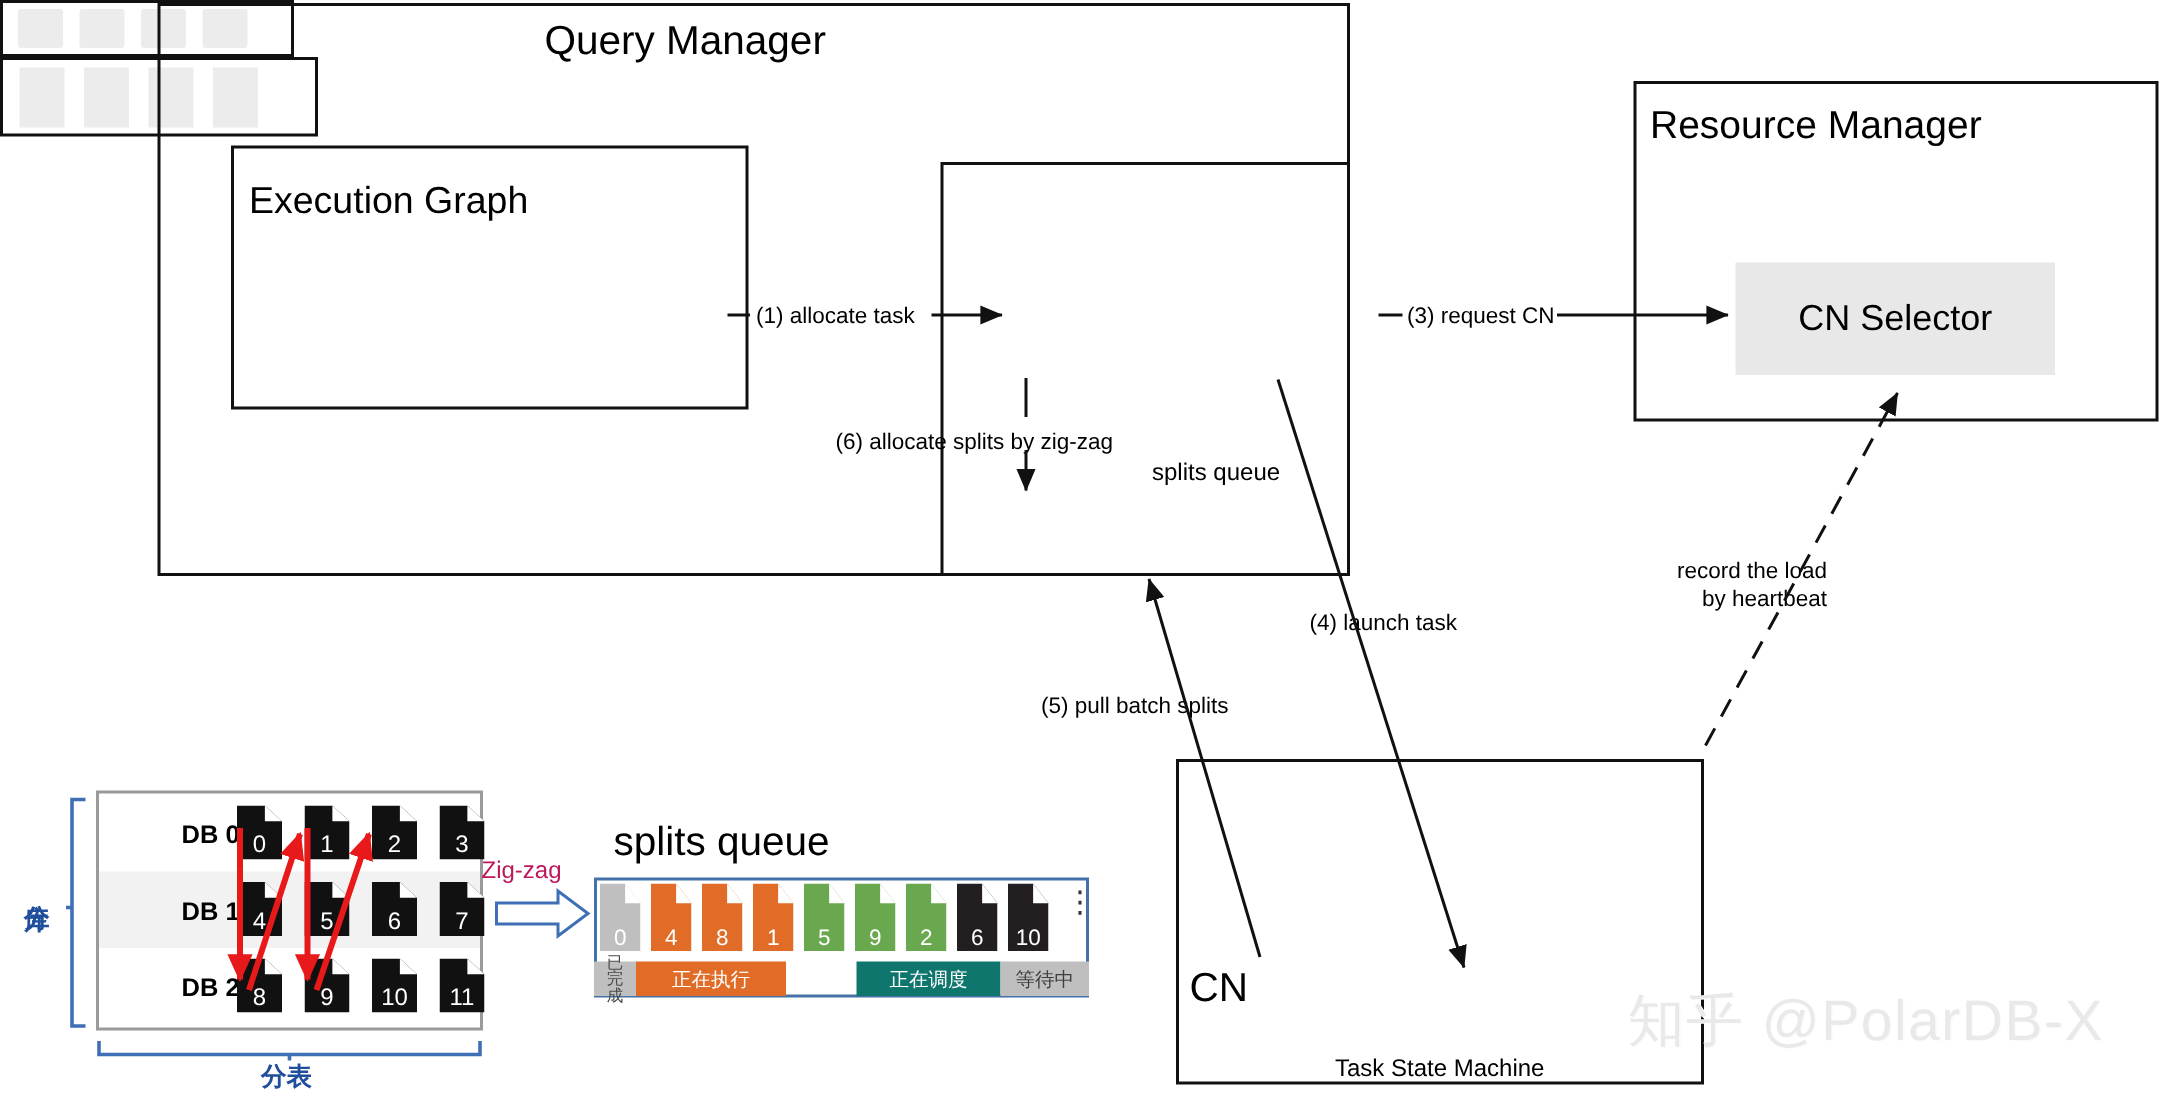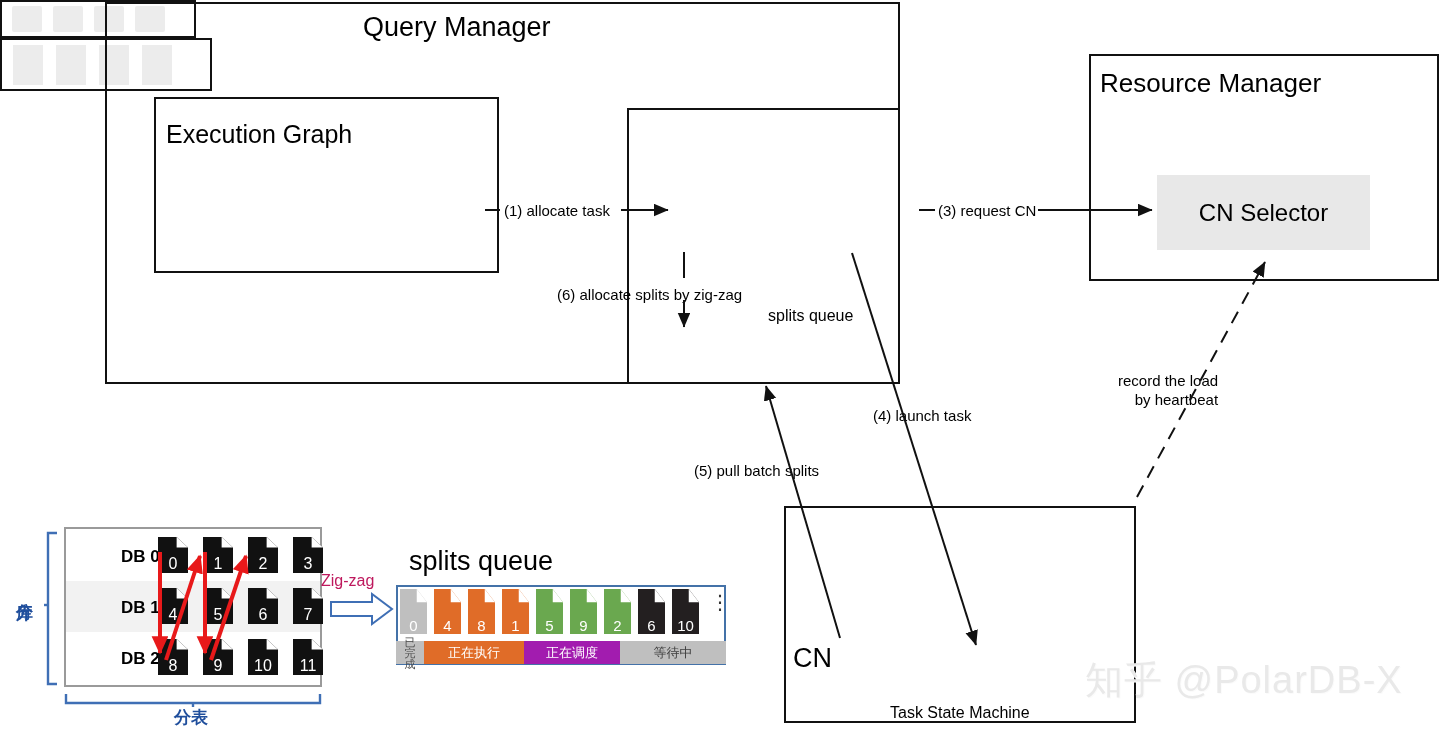--- a/index.html
+++ b/index.html
@@ -70,21 +70,21 @@
   .q-file .num{position:absolute;left:0;bottom:1px;width:100%;text-align:center;
                color:#fff;font-size:15px;line-height:15px;}
   #queue-ellipsis{position:absolute;left:710px;top:592px;color:#333;font-size:20px;
                   line-height:21px;letter-spacing:0;}
   #legend-bar{position:absolute;left:396px;top:641px;width:330px;height:23px;display:flex;}
   #legend-bar .seg{display:flex;align-items:center;justify-content:center;
                    font-size:13px;color:#fff;box-sizing:border-box;}
   #legend-bar .seg.done{background:#bfbfbf;color:#4a4a4a;width:28px;font-size:11px;
                         line-height:11px;flex-direction:column;padding-top:1px;}
   #legend-bar .seg.running{background:#e06c28;width:100px;}
-  #legend-bar .seg.scheduling{background:#a21caf;width:96px;}
+  #legend-bar .seg.scheduling{background:#0f766e;width:96px;margin-left:47px;}
   #legend-bar .seg.waiting{background:#bfbfbf;color:#3f3f3f;flex:1;}
 
   
   #watermark{position:absolute;left:1085px;top:655px;font-size:38px;color:#e9e9e9;
              letter-spacing:1px;white-space:nowrap;
              text-shadow:1px 1px 0 #fbfbfb;}
 </style>
 </head>
 <body>
 

